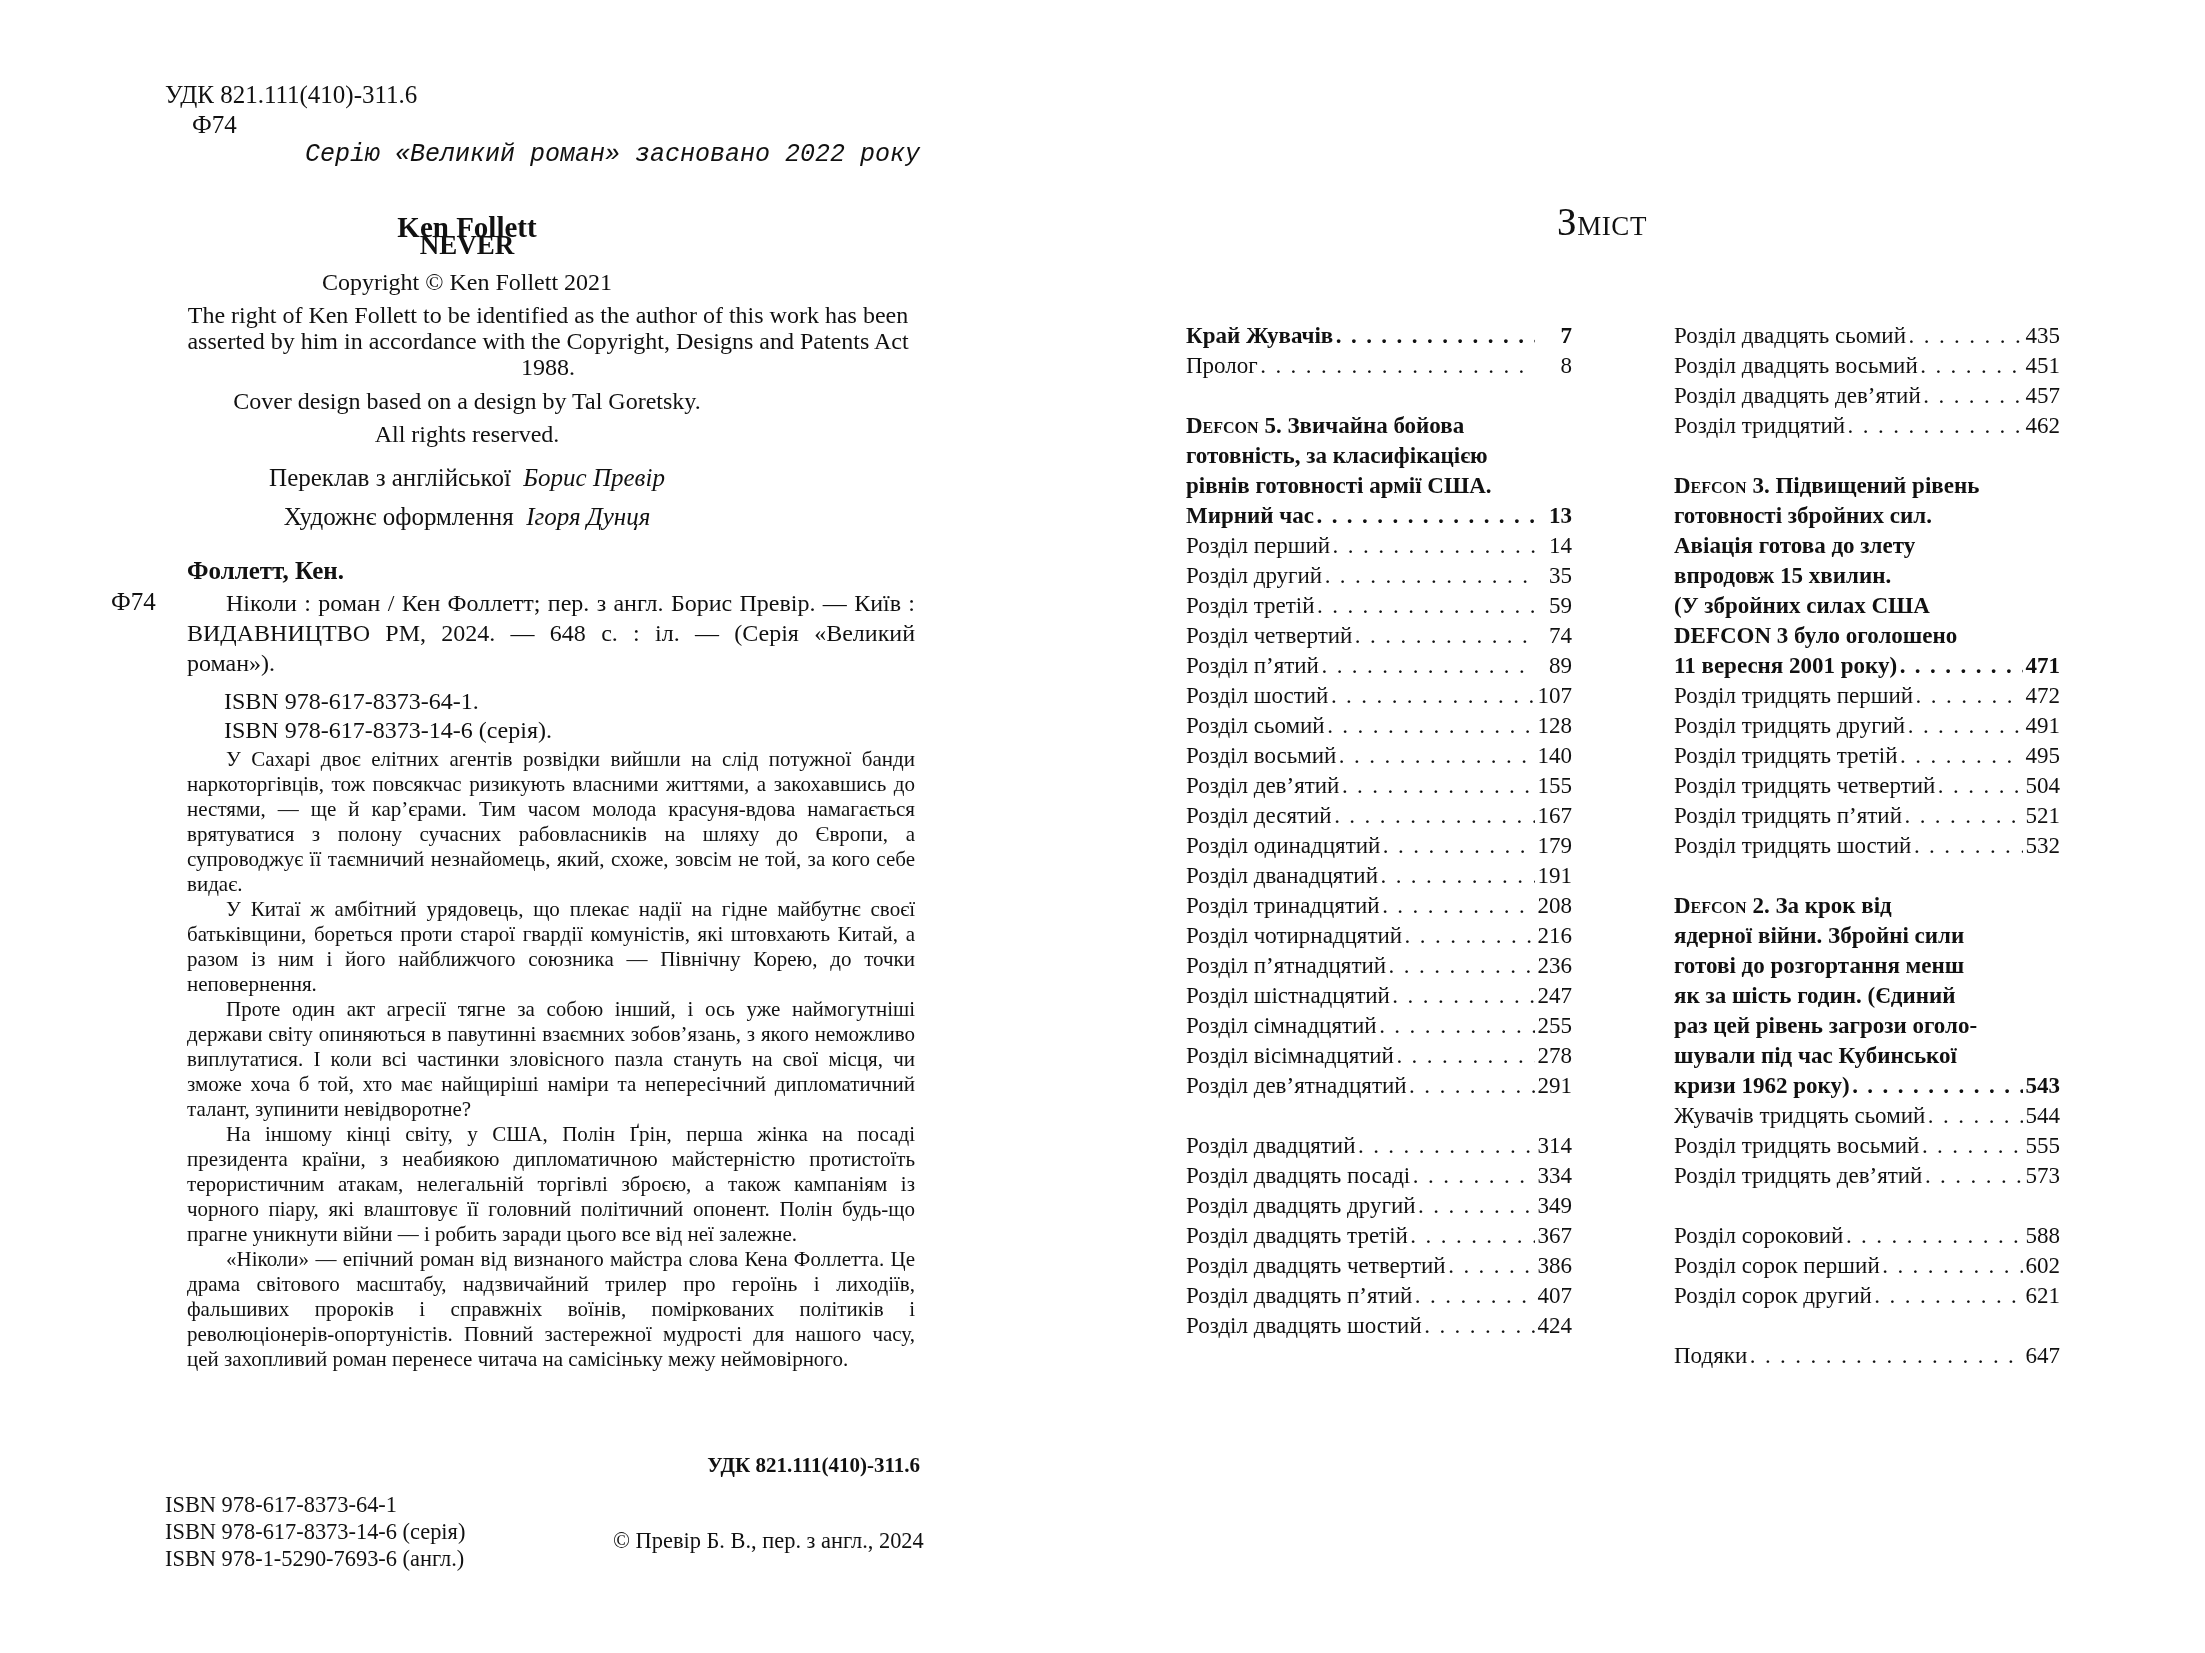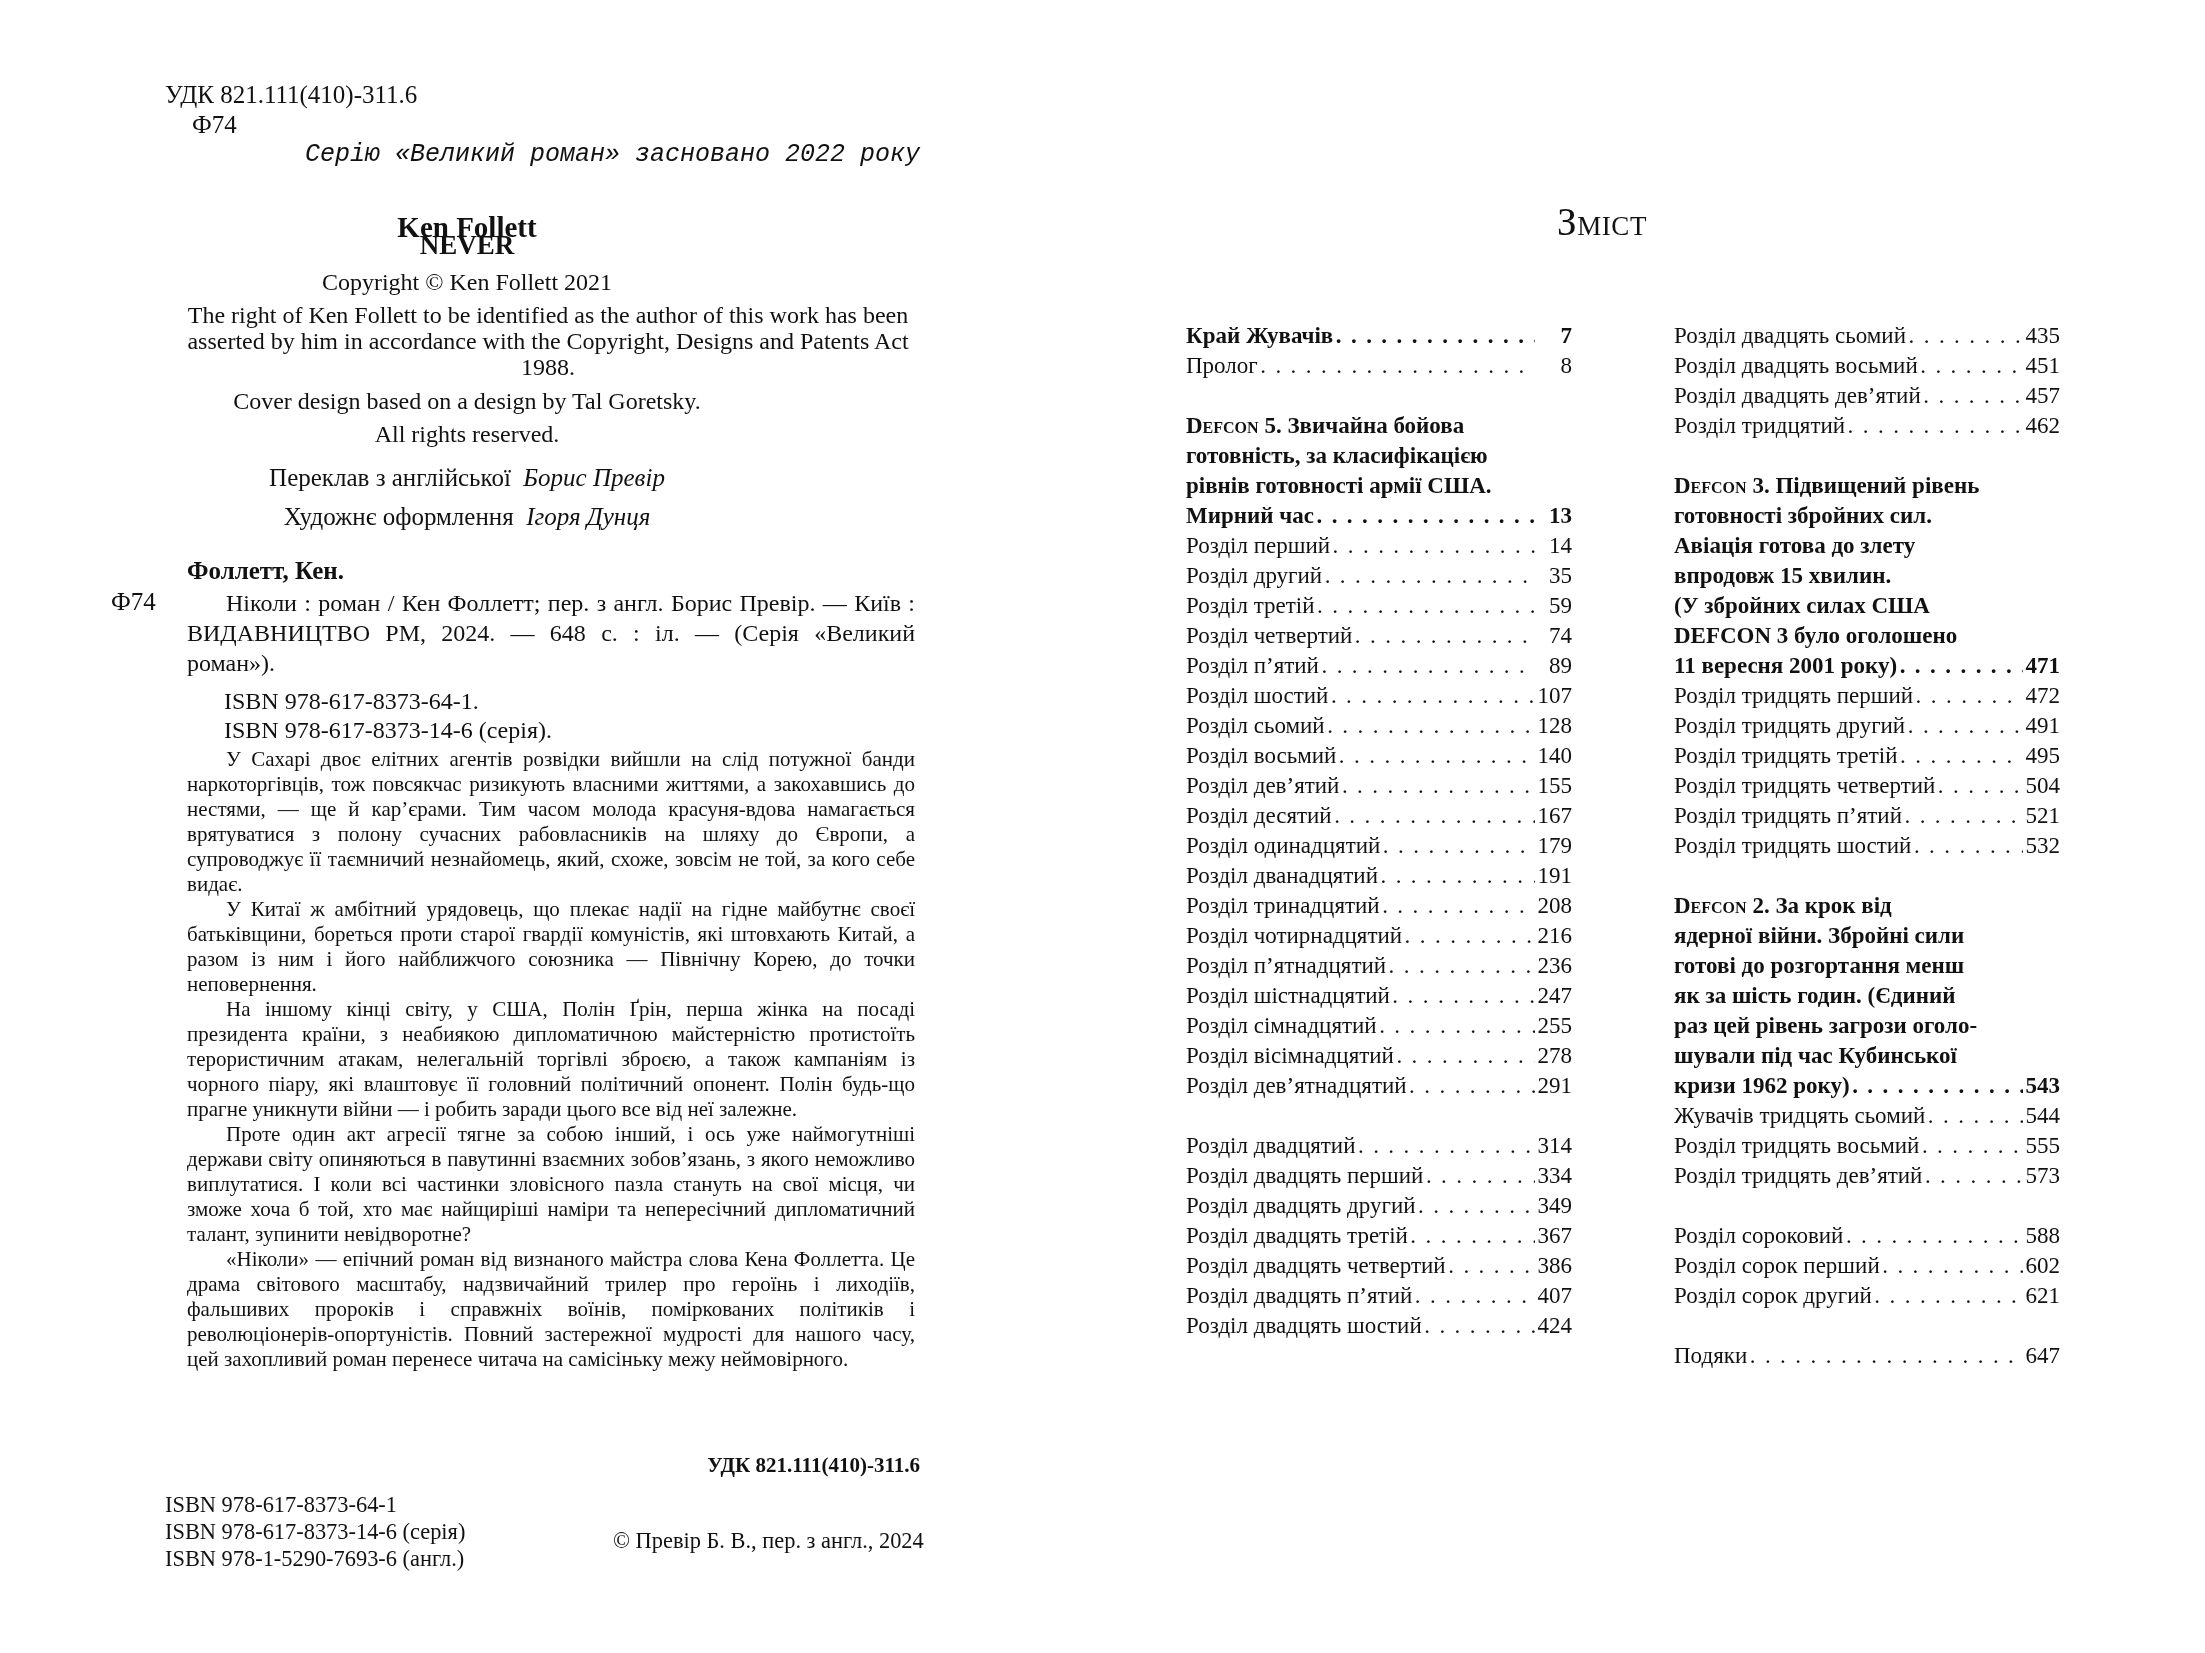--- a/index.html
+++ b/index.html
@@ -79,22 +79,22 @@
   <div id="cat-f74" class="abs">Ф74</div>
   <div id="cat-desc" class="abs">Ніколи : роман / Кен Фоллетт; пер. з англ. Борис Превір. — Київ : ВИДАВНИЦТВО РМ, 2024. — 648 с. : іл. — (Серія «Великий роман»).</div>
   <div id="isbn-list-1" class="abs">
     <div>ISBN 978-617-8373-64-1.</div>
     <div>ISBN 978-617-8373-14-6 (серія).</div>
   </div>
 
   <div id="annotation" class="abs">
     <p>У Сахарі двоє елітних агентів розвідки вийшли на слід потужної банди наркоторгівців, тож повсякчас ризикують власними життями, а закохавшись до нестями, — ще й кар’єрами. Тим часом молода красуня-вдова намагається врятуватися з полону сучасних рабовласників на шляху до Європи, а супроводжує її таємничий незнайомець, який, схоже, зовсім не той, за кого себе видає.</p>
     <p>У Китаї ж амбітний урядовець, що плекає надії на гідне майбутнє своєї батьківщини, бореться проти старої гвардії комуністів, які штовхають Китай, а разом із ним і його найближчого союзника — Північну Корею, до точки неповернення.</p>
+    <p>Проте один акт агресії тягне за собою інший, і ось уже наймогутніші держави світу опиняються в павутинні взаємних зобов’язань, з якого неможливо виплутатися. І коли всі частинки зловісного пазла стануть на свої місця, чи зможе хоча б той, хто має найщиріші наміри та непересічний дипломатичний талант, зупинити невідворотне?</p>
     <p>На іншому кінці світу, у США, Полін Ґрін, перша жінка на посаді президента країни, з неабиякою дипломатичною майстерністю протистоїть терористичним атакам, нелегальній торгівлі зброєю, а також кампаніям із чорного піару, які влаштовує її головний політичний опонент. Полін будь-що прагне уникнути війни — і робить заради цього все від неї залежне.</p>
-    <p>Проте один акт агресії тягне за собою інший, і ось уже наймогутніші держави світу опиняються в павутинні взаємних зобов’язань, з якого неможливо виплутатися. І коли всі частинки зловісного пазла стануть на свої місця, чи зможе хоча б той, хто має найщиріші наміри та непересічний дипломатичний талант, зупинити невідворотне?</p>
     <p>«Ніколи» — епічний роман від визнаного майстра слова Кена Фоллетта. Це драма світового масштабу, надзвичайний трилер про героїнь і лиходіїв, фальшивих пророків і справжніх воїнів, поміркованих політиків і революціонерів-опортуністів. Повний застережної мудрості для нашого часу, цей захопливий роман перенесе читача на самісіньку межу неймовірного.</p>
   </div>
   <div id="udk-bottom" class="abs b">УДК 821.111(410)-311.6</div>
 
   <div id="isbn-bottom" class="abs">
     <div>ISBN 978-617-8373-64-1</div>
     <div>ISBN 978-617-8373-14-6 (серія)</div>
     <div>ISBN 978-1-5290-7693-6 (англ.)</div>
   </div>
   <div id="copy-bottom" class="abs">
@@ -221,21 +221,21 @@
         <span class="dots"></span>
         <span class="pg">291</span>
       </div>
       <div class="gap"></div>
       <div class="toc-row">
         <span class="lbl">Розділ двадцятий</span>
         <span class="dots"></span>
         <span class="pg">314</span>
       </div>
       <div class="toc-row">
-        <span class="lbl">Розділ двадцять перший</span>
+        <span class="lbl">Розділ двадцять посаді</span>
         <span class="dots"></span>
         <span class="pg">334</span>
       </div>
       <div class="toc-row">
         <span class="lbl">Розділ двадцять другий</span>
         <span class="dots"></span>
         <span class="pg">349</span>
       </div>
       <div class="toc-row">
         <span class="lbl">Розділ двадцять третій</span>

